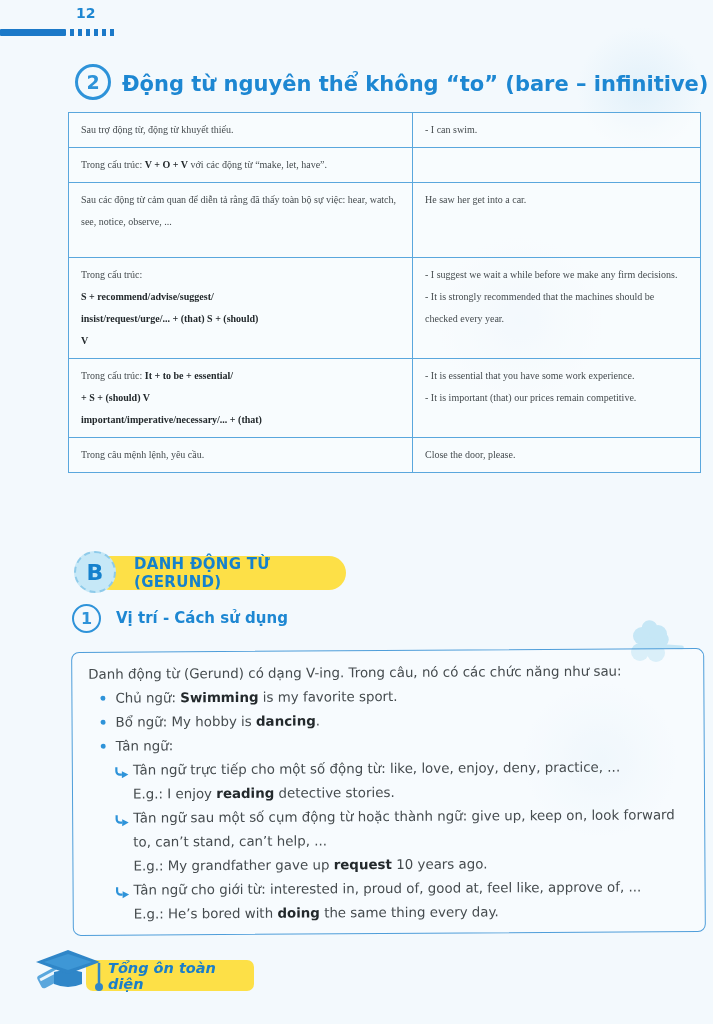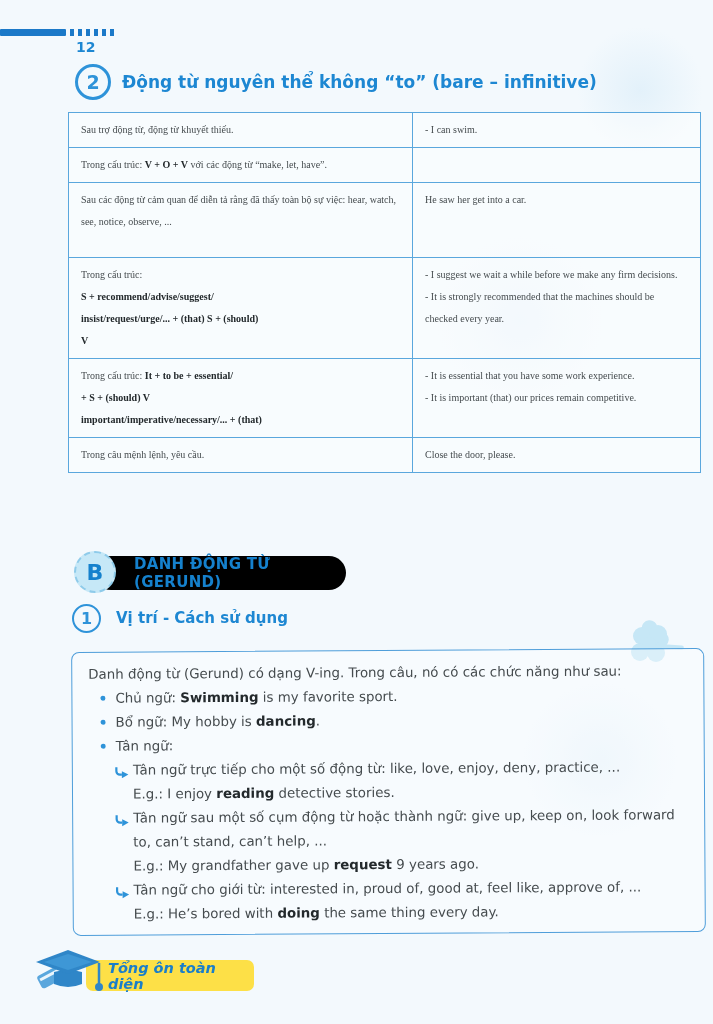--- a/index.html
+++ b/index.html
@@ -9,45 +9,45 @@
     background:
       radial-gradient(circle 90px at 640px 90px, #e3f1fa 0%, rgba(227,241,250,0) 70%),
       radial-gradient(circle 120px at 520px 320px, #eaf4fb 0%, rgba(234,244,251,0) 70%),
       radial-gradient(circle 110px at 600px 760px, #e8f3fb 0%, rgba(232,243,251,0) 70%),
       #f3f9fd;
     color:#454b4e;
   }
   .abs{position:absolute;}
 
   
-  .page-num{left:76px;top:5px;font-size:14px;font-weight:bold;color:#1d87d2;margin-top:34px;}
+  .page-num{left:76px;top:5px;font-size:14px;font-weight:bold;color:#1d87d2;}
   .dash-bar{left:0;top:28px;display:flex;align-items:center;gap:4px;height:8px;}
   .dash-bar .solid{width:66px;height:7px;background:#1b79c8;border-radius:1px;}
   .dash-bar .dash{width:4px;height:7px;background:#1b79c8;}
 
   
   .num-circle{width:30px;height:30px;border:3px solid #2e93d9;border-radius:50%;
     color:#2e93d9;font-weight:bold;display:flex;align-items:center;justify-content:center;}
   .sec2-circle{left:75px;top:64px;font-size:19px;}
-  .sec2-title{left:122px;top:72px;font-size:17px;font-weight:bold;color:#1d87d2;}
+  .sec2-title{left:122px;top:72px;font-size:21px;font-weight:bold;color:#1d87d2;}
   .sec1-circle{left:72px;top:604px;width:25px;height:25px;border-width:2.5px;font-size:16px;}
   .sec1-title{left:116px;top:609px;font-size:15px;font-weight:bold;color:#1d87d2;}
 
   
   .grammar-table{left:68px;top:112px;width:631px;border:1.6px solid #5aa7dd;background:rgba(255,255,255,.45);}
   .t-row{display:flex;border-bottom:1.4px solid #5aa7dd;}
   .t-row:last-child{border-bottom:none;}
   .t-cell{padding:6px 12px;font-size:10px;line-height:22px;color:#454b4e;font-family:Liberation Serif, serif;}
   .t-left{width:344px;border-right:1.6px solid #5aa7dd;box-sizing:border-box;}
   .t-right{flex:1;}
   .t-row:nth-child(3){min-height:74px;}
   .bold{font-weight:bold;color:#23292c;}
 
   
-  .b-pill{left:94px;top:556px;width:252px;height:34px;background:#000000;border-radius:17px;
+  .b-pill{left:94px;top:556px;width:252px;height:34px;background:#fde047;border-radius:17px;
     display:flex;align-items:center;}
   .b-pill-label{padding-left:40px;font-size:15px;font-weight:bold;color:#1581cd;letter-spacing:.3px;}
   .b-circle{left:74px;top:551px;width:38px;height:38px;border-radius:50%;background:#c6e8f7;
     border:2px dashed #8ecbea;color:#1581cd;font-weight:bold;font-size:22px;
     display:flex;align-items:center;justify-content:center;}
 
   
   .gerund-box{left:72px;top:650px;width:633px;height:284px;border:1.8px solid #4f9eda;
     border-radius:8px;transform:rotate(-.35deg);background:rgba(255,255,255,.35);
     box-sizing:border-box;padding:10px 16px;font-size:13.4px;line-height:24px;overflow:hidden;}
@@ -167,21 +167,21 @@
       <div class="bullet-row"><span class="dot"></span><span>Tân ngữ:</span></div>
       <div class="sub-row"><span class="arrow-icon"><svg width="15" height="13" viewBox="0 0 15 13">
             <path d="M2.5 0.5 V4.5 a3.5 3.5 0 0 0 3.5 3.5 H8" fill="none" stroke="#2e93d9" stroke-width="2.2"></path>
             <polygon points="8,4.5 14.5,8 8,11.5" fill="#2e93d9"></polygon>
           </svg></span><span>Tân ngữ trực tiếp cho một số động từ: like, love, enjoy, deny, practice, ...</span></div>
       <div class="eg-row"><span>E.g.: I enjoy </span><span class="bold">reading</span><span> detective stories.</span></div>
       <div class="sub-row"><span class="arrow-icon"><svg width="15" height="13" viewBox="0 0 15 13">
             <path d="M2.5 0.5 V4.5 a3.5 3.5 0 0 0 3.5 3.5 H8" fill="none" stroke="#2e93d9" stroke-width="2.2"></path>
             <polygon points="8,4.5 14.5,8 8,11.5" fill="#2e93d9"></polygon>
           </svg></span><span>Tân ngữ sau một số cụm động từ hoặc thành ngữ: give up, keep on, look forward to, can’t stand, can’t help, ...</span></div>
-      <div class="eg-row"><span>E.g.: My grandfather gave up </span><span class="bold">request</span><span> 9 years ago.</span></div>
+      <div class="eg-row"><span>E.g.: My grandfather gave up </span><span class="bold">request</span><span> 10 years ago.</span></div>
       <div class="sub-row"><span class="arrow-icon"><svg width="15" height="13" viewBox="0 0 15 13">
             <path d="M2.5 0.5 V4.5 a3.5 3.5 0 0 0 3.5 3.5 H8" fill="none" stroke="#2e93d9" stroke-width="2.2"></path>
             <polygon points="8,4.5 14.5,8 8,11.5" fill="#2e93d9"></polygon>
           </svg></span><span>Tân ngữ cho giới từ: interested in, proud of, good at, feel like, approve of, ...</span></div>
       <div class="eg-row"><span>E.g.: He’s bored with </span><span class="bold">doing</span><span> the same thing every day.</span></div>
     </div>
 </div>
 
 <div class="abs footer-pill">
   <span class="footer-label">Tổng ôn toàn diện</span>

